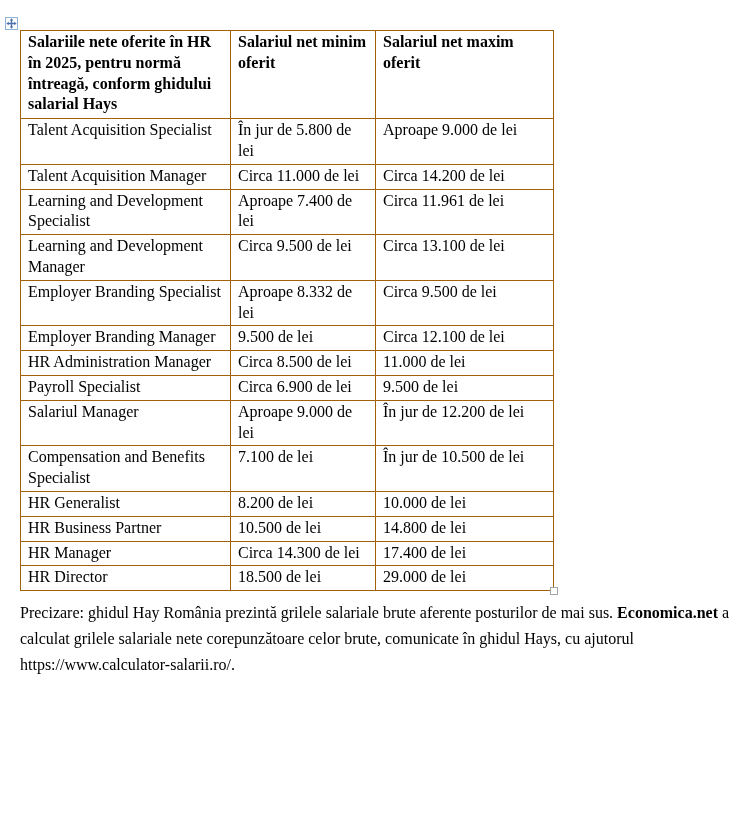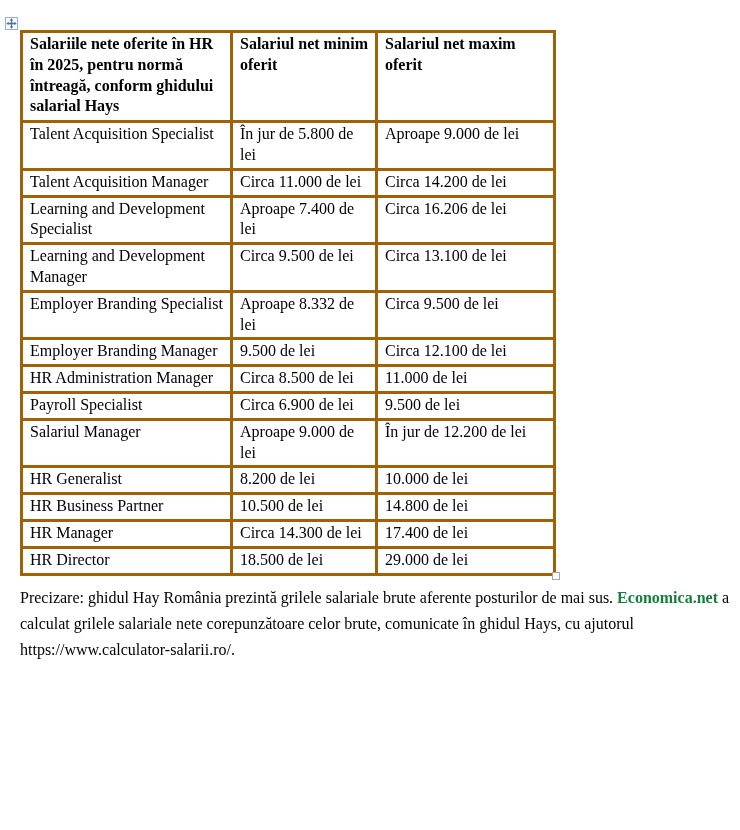--- a/index.html
+++ b/index.html
@@ -25,21 +25,21 @@
   }
   table.salary {
     border-collapse: collapse;
     table-layout: fixed;
     width: 533px;
     font-size: 16px;
     line-height: 1.3;
   }
   table.salary th,
   table.salary td {
-    border: 3px solid #a16207;
+    border: 1px solid #a16207;
     padding: 1px 6px 2px 7px;
     vertical-align: top;
     text-align: left;
     overflow: hidden;
     word-wrap: break-word;
   }
   table.salary thead th {
     font-weight: bold;
     padding-bottom: 3px;
   }
@@ -111,21 +111,21 @@
             <td>Aproape 9.000 de lei</td>
           </tr>
           <tr>
             <td>Talent Acquisition Manager</td>
             <td>Circa 11.000 de lei</td>
             <td>Circa 14.200 de lei</td>
           </tr>
           <tr>
             <td>Learning and Development Specialist</td>
             <td>Aproape 7.400 de lei</td>
-            <td>Circa 16.206 de lei</td>
+            <td>Circa 11.961 de lei</td>
           </tr>
           <tr>
             <td>Learning and Development Manager</td>
             <td>Circa 9.500 de lei</td>
             <td>Circa 13.100 de lei</td>
           </tr>
           <tr>
             <td>Employer Branding Specialist</td>
             <td>Aproape 8.332 de lei</td>
             <td>Circa 9.500 de lei</td>
@@ -144,20 +144,25 @@
             <td>Payroll Specialist</td>
             <td>Circa 6.900 de lei</td>
             <td>9.500 de lei</td>
           </tr>
           <tr>
             <td>Salariul Manager</td>
             <td>Aproape 9.000 de lei</td>
             <td>În jur de 12.200 de lei</td>
           </tr>
           <tr>
+            <td>Compensation and Benefits Specialist</td>
+            <td>7.100 de lei</td>
+            <td>În jur de 10.500 de lei</td>
+          </tr>
+          <tr>
             <td>HR Generalist</td>
             <td>8.200 de lei</td>
             <td>10.000 de lei</td>
           </tr>
           <tr>
             <td>HR Business Partner</td>
             <td>10.500 de lei</td>
             <td>14.800 de lei</td>
           </tr>
           <tr>
@@ -170,15 +175,15 @@
             <td>18.500 de lei</td>
             <td>29.000 de lei</td>
           </tr>
         </tbody>
     </table>
 
     <div class="resize-handle"></div>
 
   </div>
 
-  <p class="footnote"><span>Precizare: ghidul Hay România prezintă grilele salariale brute aferente posturilor de mai sus. </span><a class="economica" style="color: #15803d;">Economica.net</a><span> a calculat grilele salariale nete corepunzătoare celor brute, comunicate în ghidul Hays, cu ajutorul https://www.calculator-salarii.ro/.</span></p>
+  <p class="footnote"><span>Precizare: ghidul Hay România prezintă grilele salariale brute aferente posturilor de mai sus. </span><a class="economica" style="color: #000000;">Economica.net</a><span> a calculat grilele salariale nete corepunzătoare celor brute, comunicate în ghidul Hays, cu ajutorul https://www.calculator-salarii.ro/.</span></p>
 
 </div>
 
 </body></html>

